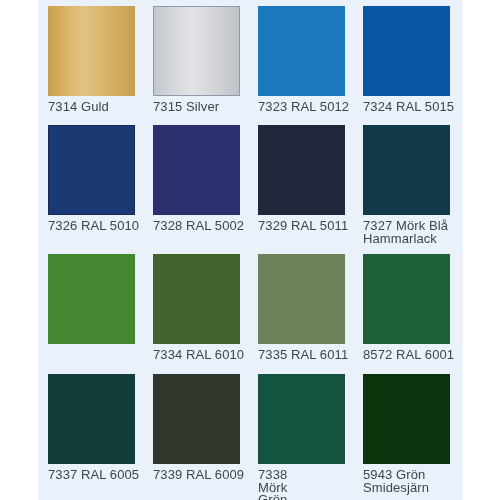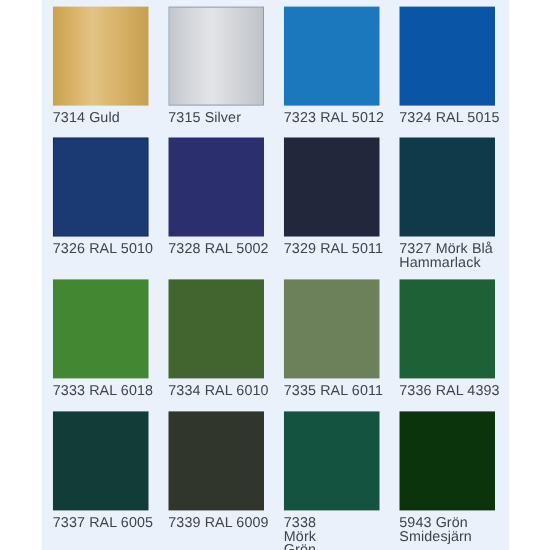--- a/index.html
+++ b/index.html
@@ -141,36 +141,35 @@
       <div class="label">7329 RAL 5011</div>
     </div>
 
     <div class="cell">
       <div class="swatch" style="background:#103a49"></div>
       <div class="label">7327 Mörk Blå Hammarlack</div>
     </div>
 
     <div class="cell">
       <div class="swatch" style="background:#448733"></div>
-      <div class="label">7333 RAL 6018</div>
     </div>
 
     <div class="cell">
       <div class="swatch" style="background:#42642e"></div>
       <div class="label">7334 RAL 6010</div>
     </div>
 
     <div class="cell">
       <div class="swatch" style="background:#6c8159"></div>
       <div class="label">7335 RAL 6011</div>
     </div>
 
     <div class="cell">
       <div class="swatch" style="background:#1e6136"></div>
-      <div class="label">7336 RAL 4393</div>
+      <div class="label">8572 RAL 6001</div>
     </div>
 
     <div class="cell">
       <div class="swatch" style="background:#123c38"></div>
       <div class="label">7337 RAL 6005</div>
     </div>
 
     <div class="cell">
       <div class="swatch" style="background:#30362c"></div>
       <div class="label">7339 RAL 6009</div>

